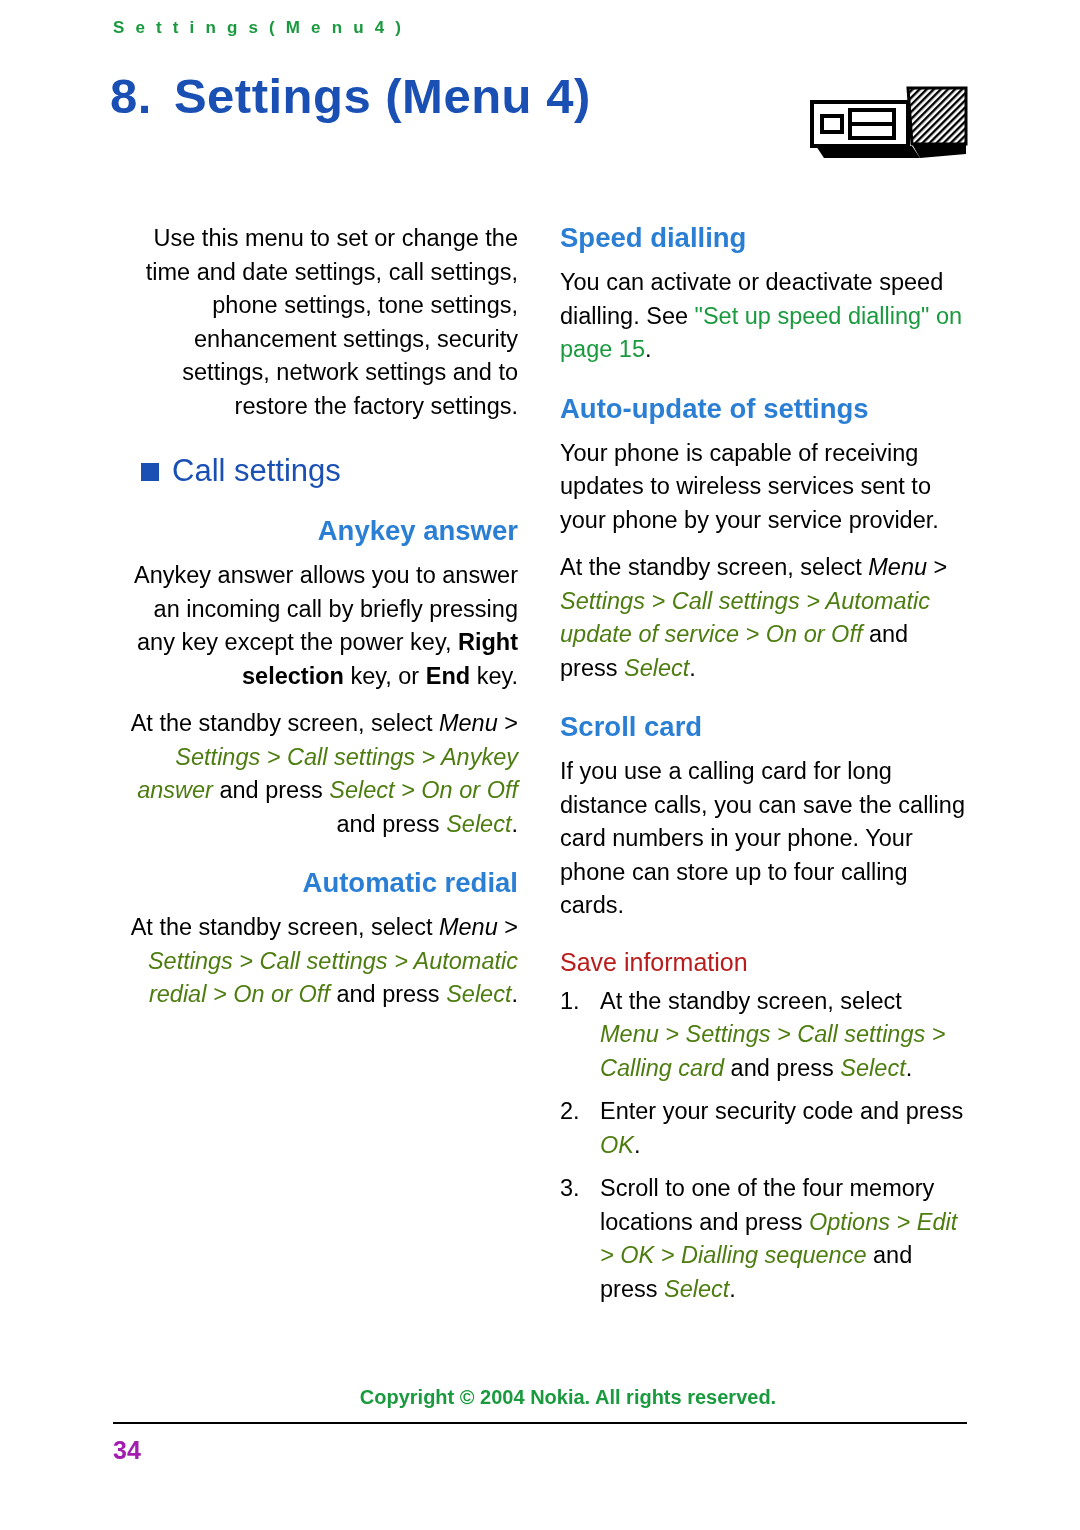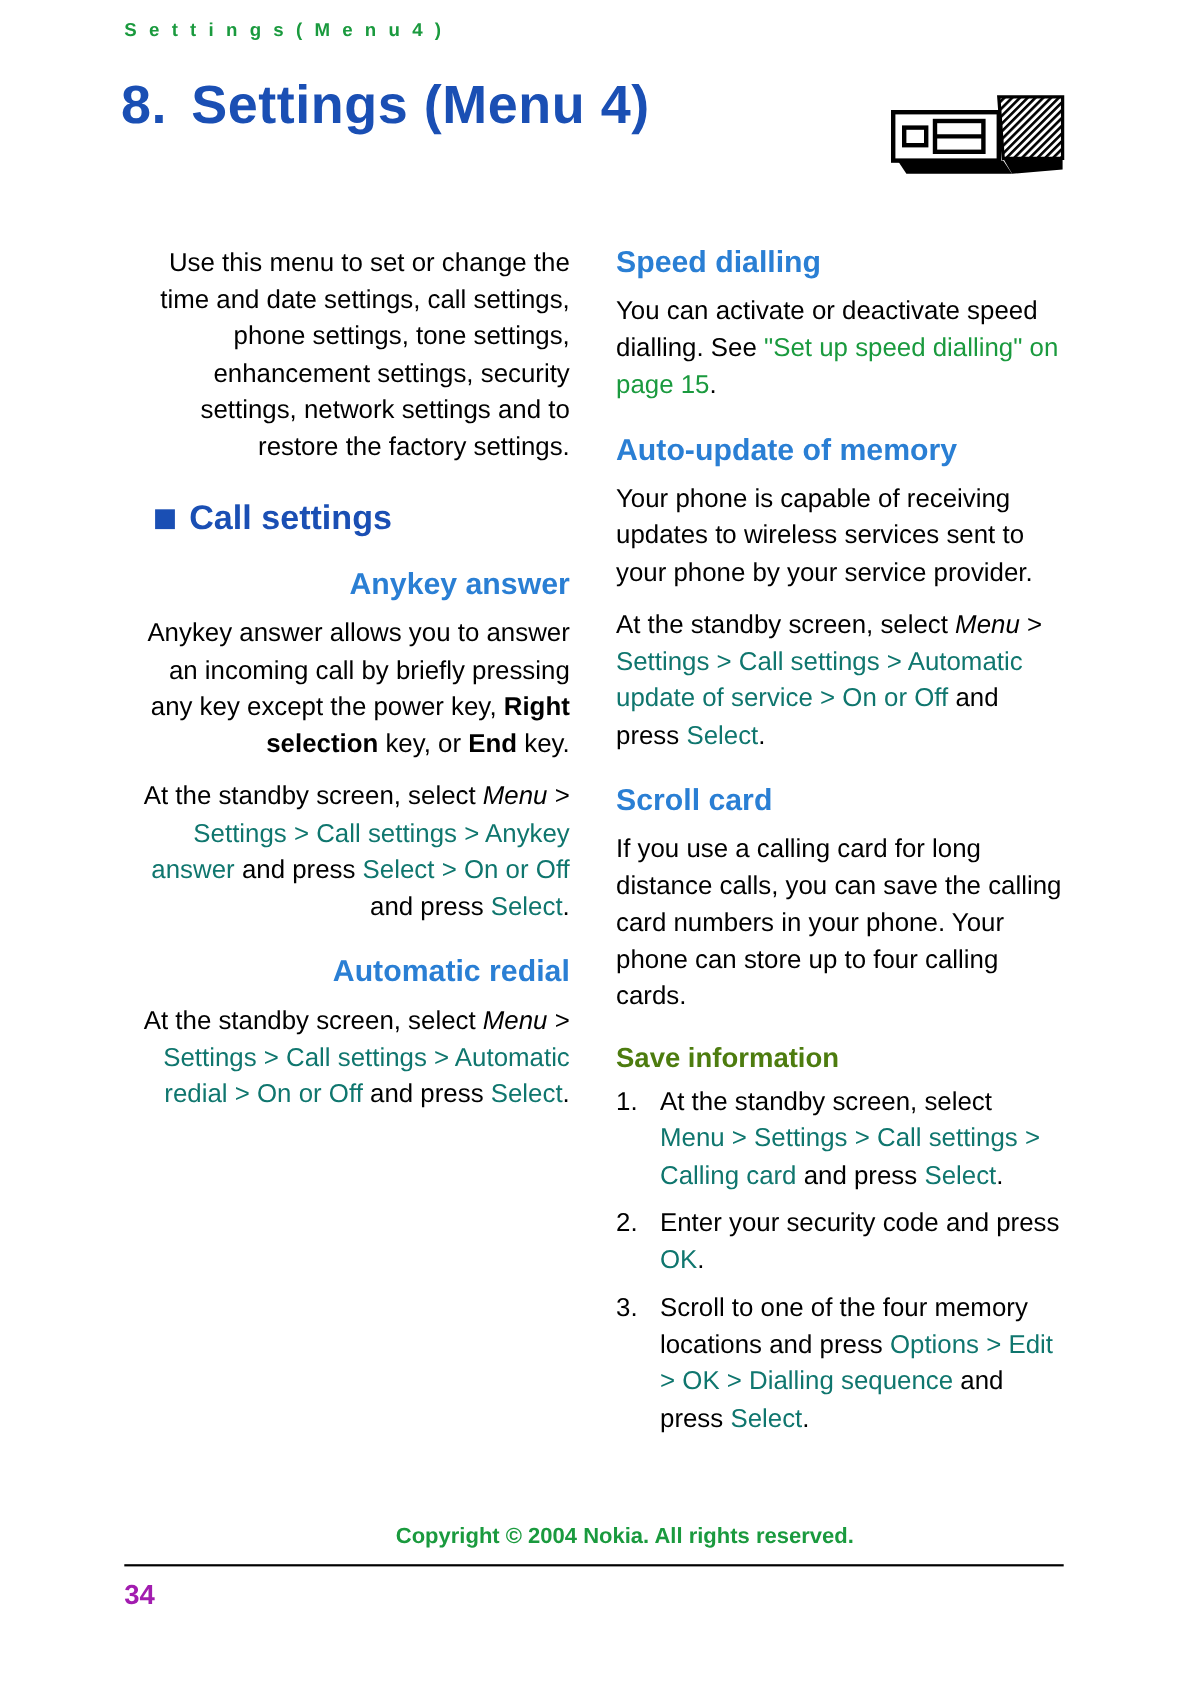--- a/index.html
+++ b/index.html
@@ -68,21 +68,21 @@
 
   p, .para {
     margin: 0 0 14px 0;
     font-size: 23.5px;
     line-height: 33.5px;
     color: #000000;
   }
 
   .h1 {
     font-size: 31px;
-    font-weight: bold;
+    font-weight: normal;
     color: #1a4fb4;
     margin: 30px 0 16px 0;
     display: flex;
     align-items: center;
     line-height: 36px;
     padding-left: 28px;
   }
   .h1 .bullet {
     display: inline-block;
     width: 18px;
@@ -95,31 +95,31 @@
   }
   .h2 {
     font-size: 27.5px;
     font-weight: bold;
     color: #2a7fd4;
     margin: 26px 0 12px 0;
     line-height: 32px;
   }
   .h3 {
     font-size: 25px;
-    font-weight: bold;
-    color: #4d7c0f;
+    font-weight: normal;
+    color: #b91c1c;
     margin: 24px 0 8px 0;
     line-height: 30px;
   }
 
   .first-para { margin-top: 0; }
 
   
   .g { color: #1a9a3e; }
-  .gi { color: #0f766e; }
+  .gi { color: #4d7c0f; font-style: italic; }
   .i { font-style: italic; }
   .b { font-weight: bold; }
 
   
   ol.steps {
     margin: 0;
     padding: 0;
     list-style: none;
   }
   ol.steps li {
@@ -219,21 +219,21 @@
     <p><span>At the standby screen, select </span><span class="i">Menu</span><span> &gt; </span><span class="gi">Settings &gt; Call settings &gt; Automatic redial</span><span class="gi"> &gt; </span><span class="gi">On</span><span class="gi"> or </span><span class="gi">Off</span><span> and press </span><span class="gi">Select</span><span>.</span></p>
 
   </div>
 
   <div class="col col-right">
 
     <div class="h2" style="margin-top:0">Speed dialling</div>
 
     <p><span>You can activate or deactivate speed dialling. See </span><span class="g">"Set up speed dialling" on page</span><span class="g"> 15</span><span>.</span></p>
 
-    <div class="h2">Auto-update of memory</div>
+    <div class="h2">Auto-update of settings</div>
 
     <p>Your phone is capable of receiving updates to wireless services sent to your phone by your service provider.</p>
 
     <p><span>At the standby screen, select </span><span class="i">Menu</span><span> &gt; </span><span class="gi">Settings &gt; Call settings &gt; Automatic update of service</span><span class="gi"> &gt; </span><span class="gi">On</span><span class="gi"> or </span><span class="gi">Off</span><span> and press </span><span class="gi">Select</span><span>.</span></p>
 
     <div class="h2">Scroll card</div>
 
     <p>If you use a calling card for long distance calls, you can save the calling card numbers in your phone. Your phone can store up to four calling cards.</p>
 
     <div class="h3">Save information</div>

